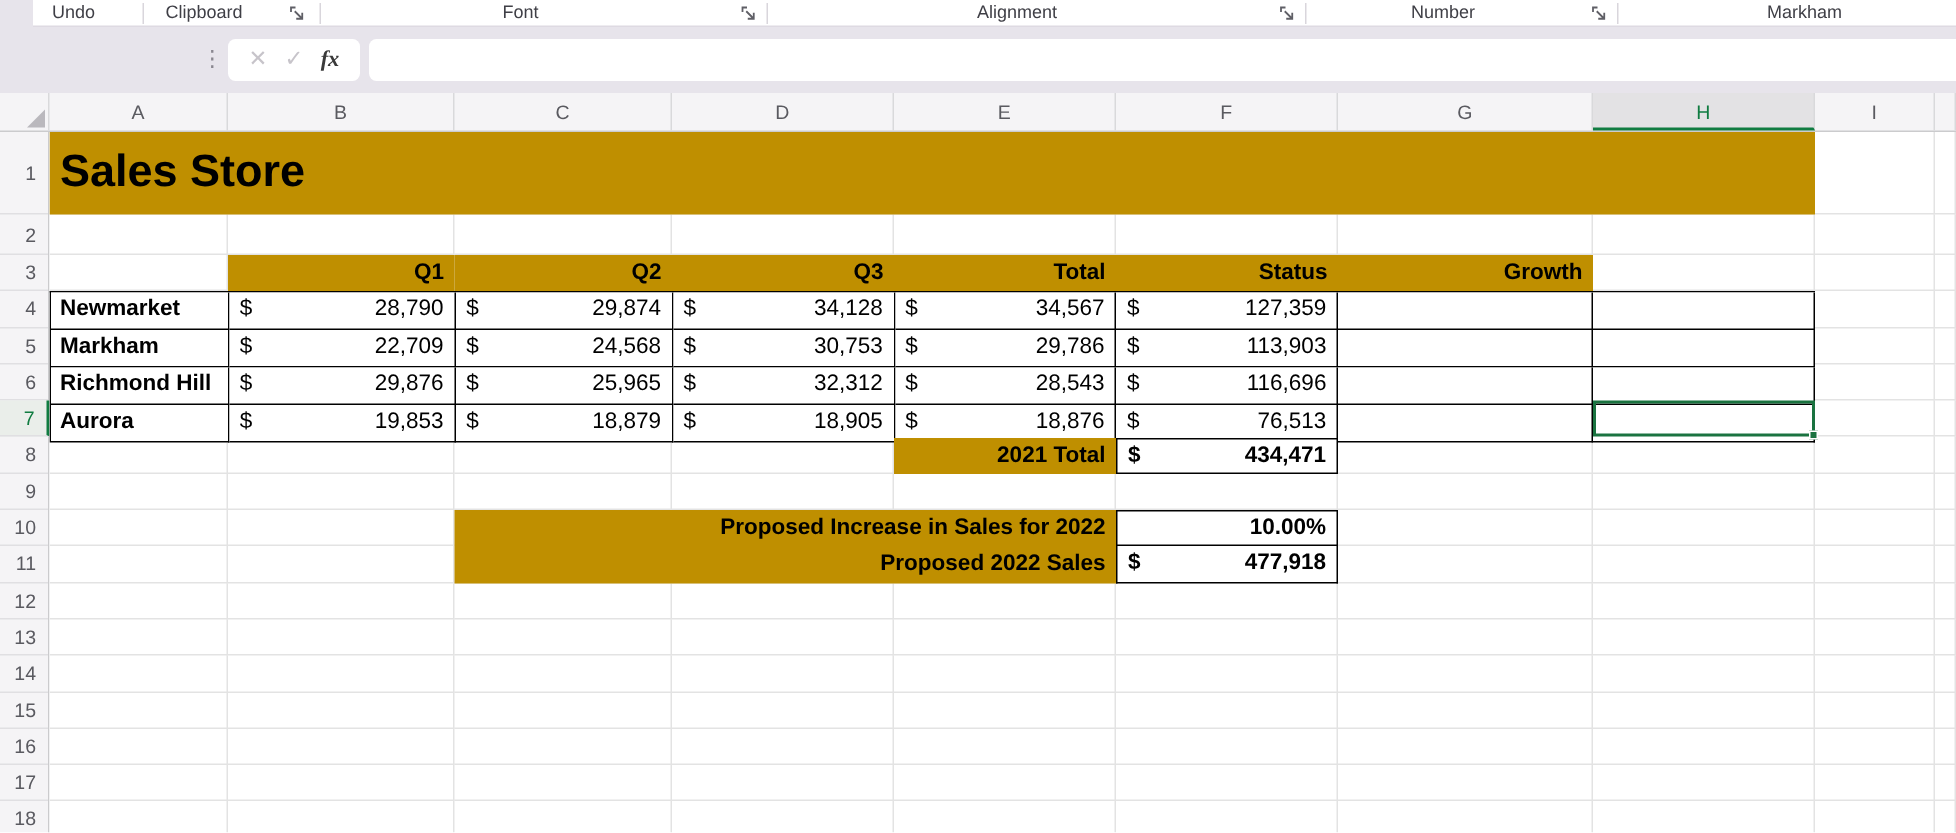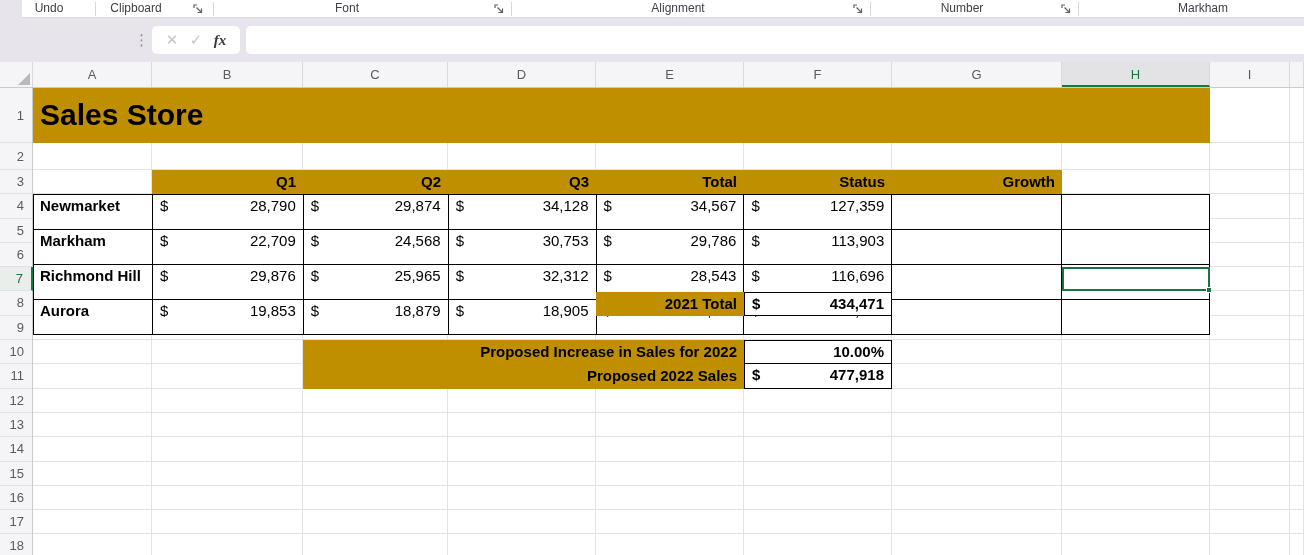--- a/index.html
+++ b/index.html
@@ -59,21 +59,21 @@
   .overlay > * { pointer-events:auto; }
 
   .gold { background:#bf8f00; }
   .banner { position:absolute; left:0; top:0; width:1177px; height:55px;
     font-size:30px; font-weight:bold; color:#000; line-height:53px; padding-left:7px; }
 
   .hdr-strip { position:absolute; left:119px; top:82px; height:24.3px; display:flex; }
   .hdr-cell { font-size:15px; font-weight:bold; text-align:right; padding-right:7px; line-height:24.3px; }
 
   .tbl { position:absolute; left:0; top:106.3px; width:1177px; border-top:1px solid #000; border-left:1px solid #000; }
-  .tbl-row { display:flex; height:35px; }
+  .tbl-row { display:flex; height:25px; }
   .tbl-cell { border-right:1px solid #000; border-bottom:1px solid #000; background:#fff;
     font-size:15px; line-height:22.5px; cursor:cell; }
   .name-cell { font-weight:bold; padding-left:6px; }
   .money { display:flex; justify-content:space-between; padding:0 7px 0 7px; }
   .money .cur { text-align:left; }
   .money .val { text-align:center; }
 
   .sum-gold { position:absolute; height:24.3px; font-size:15px; font-weight:bold;
     text-align:right; padding-right:7px; line-height:24.3px; }
   .sum-box { position:absolute; height:24.3px; background:#fff; border:1px solid #000;

